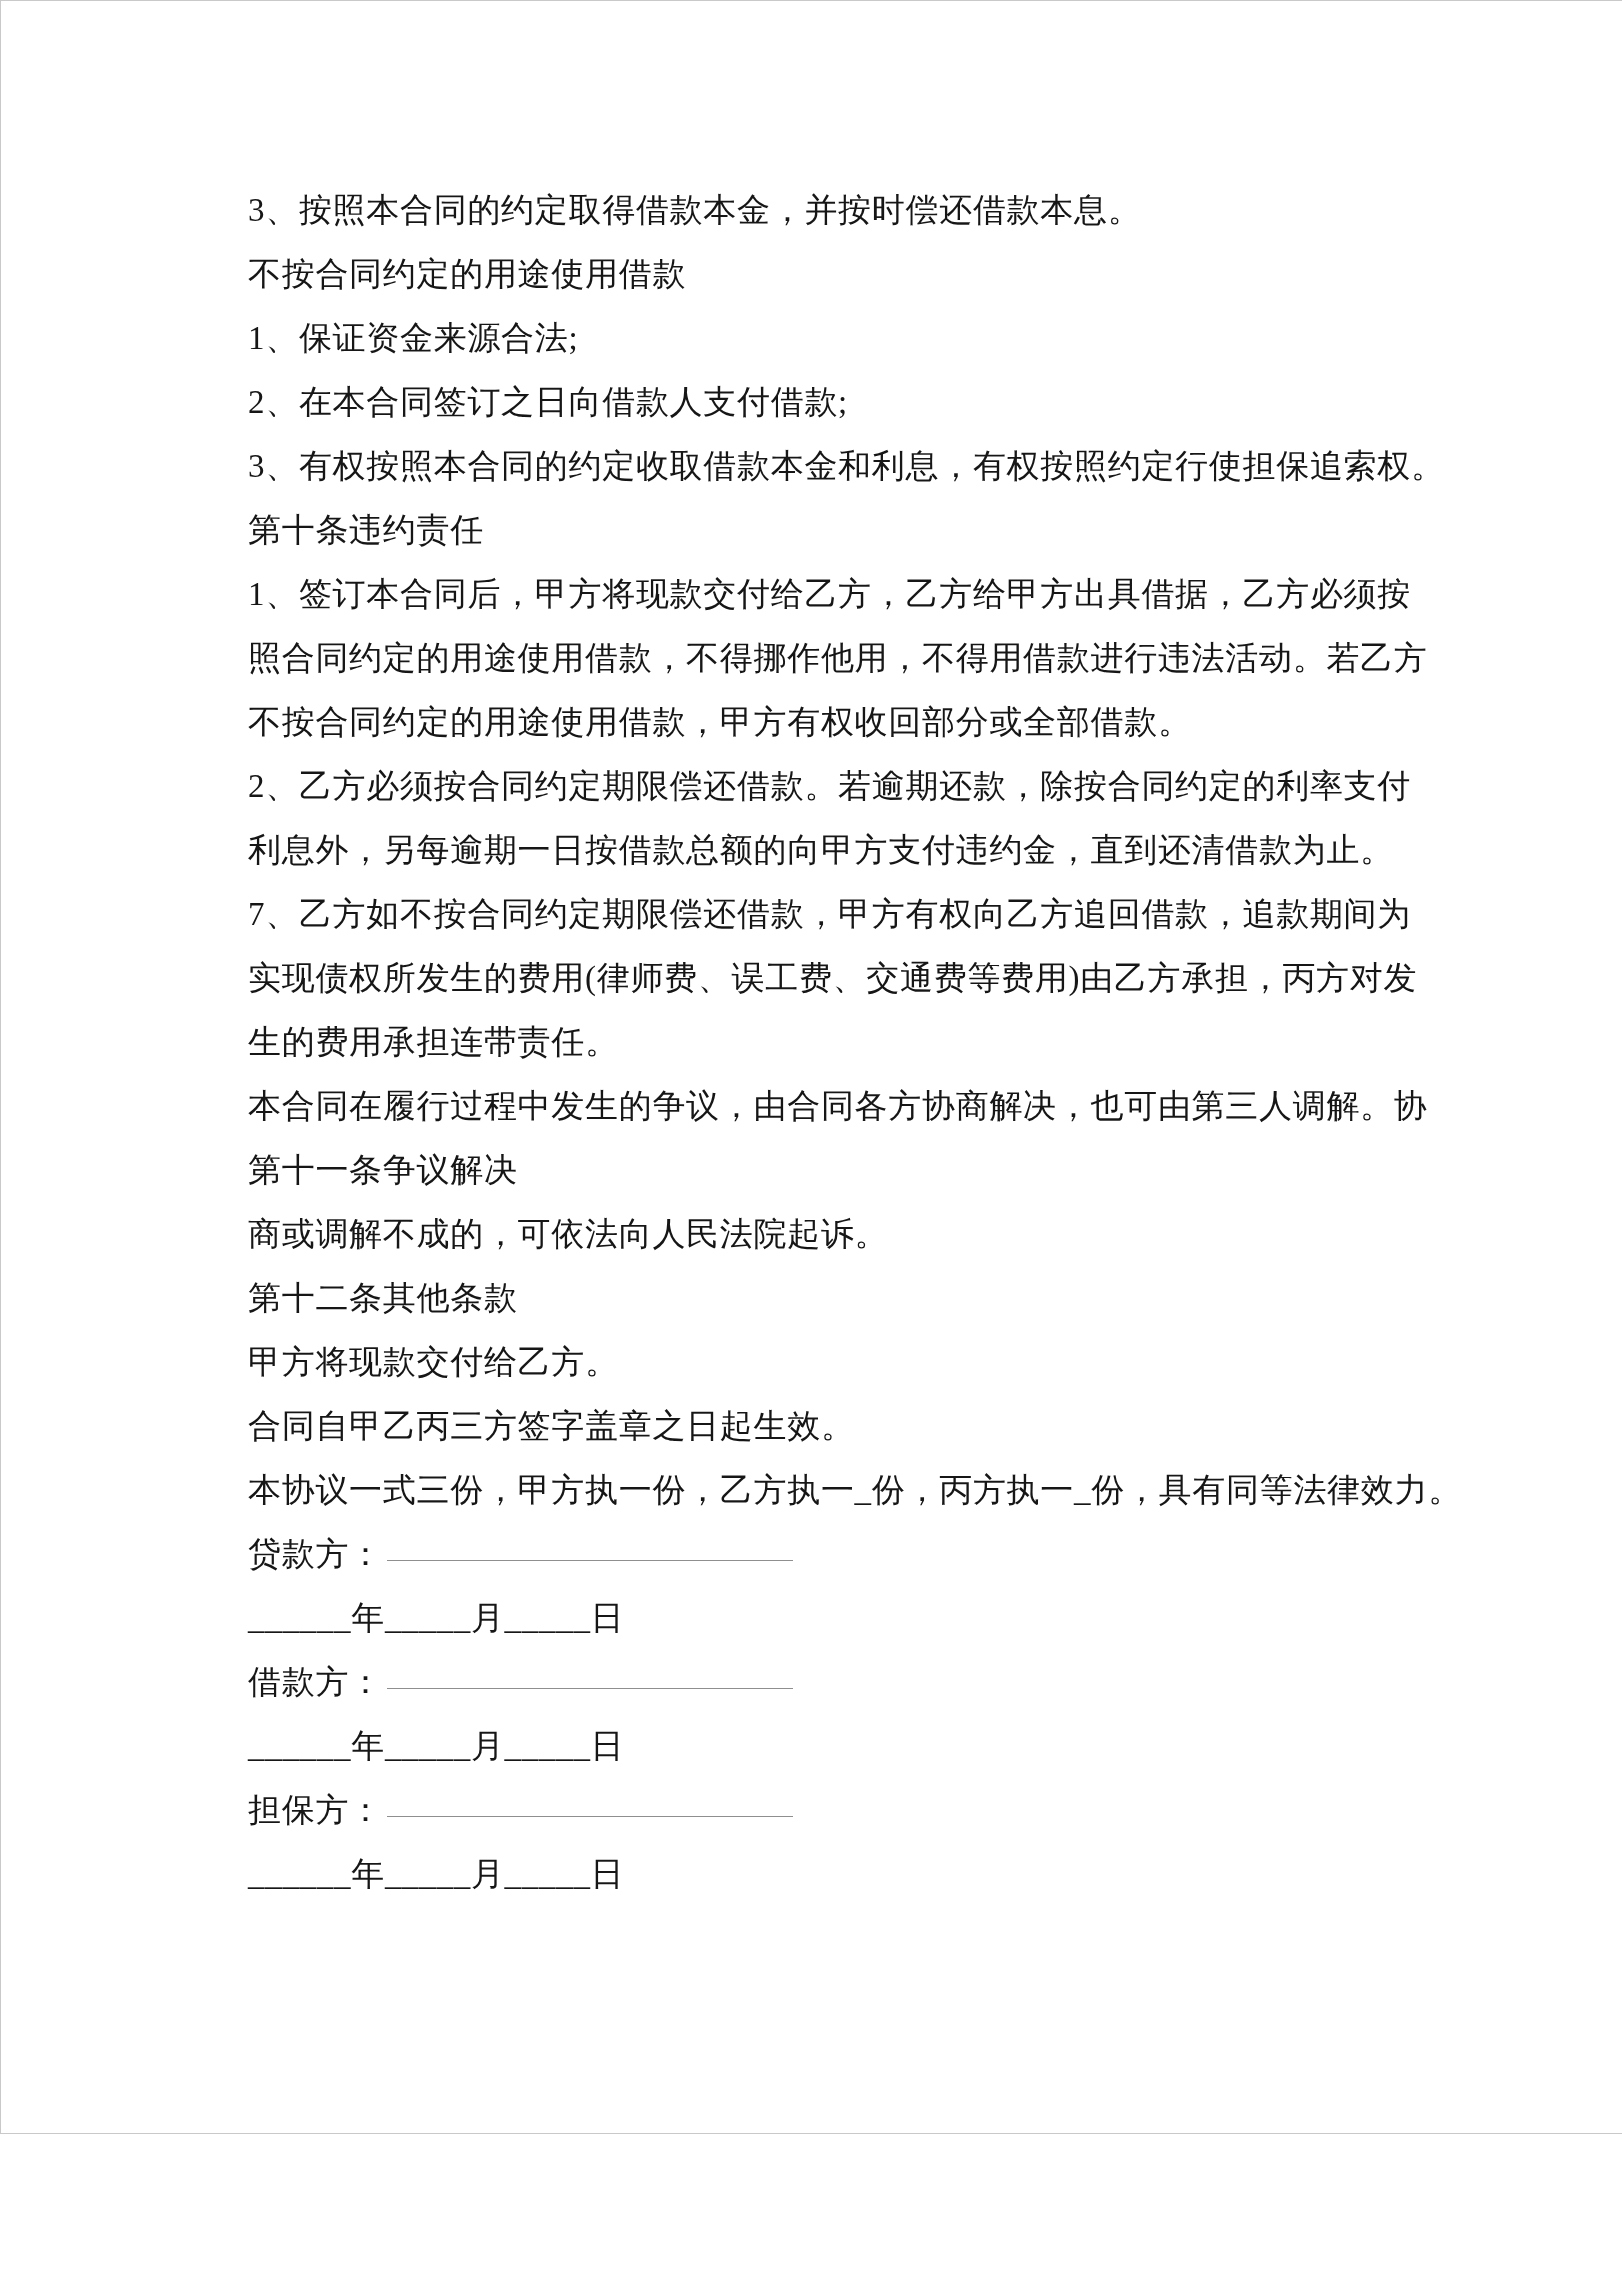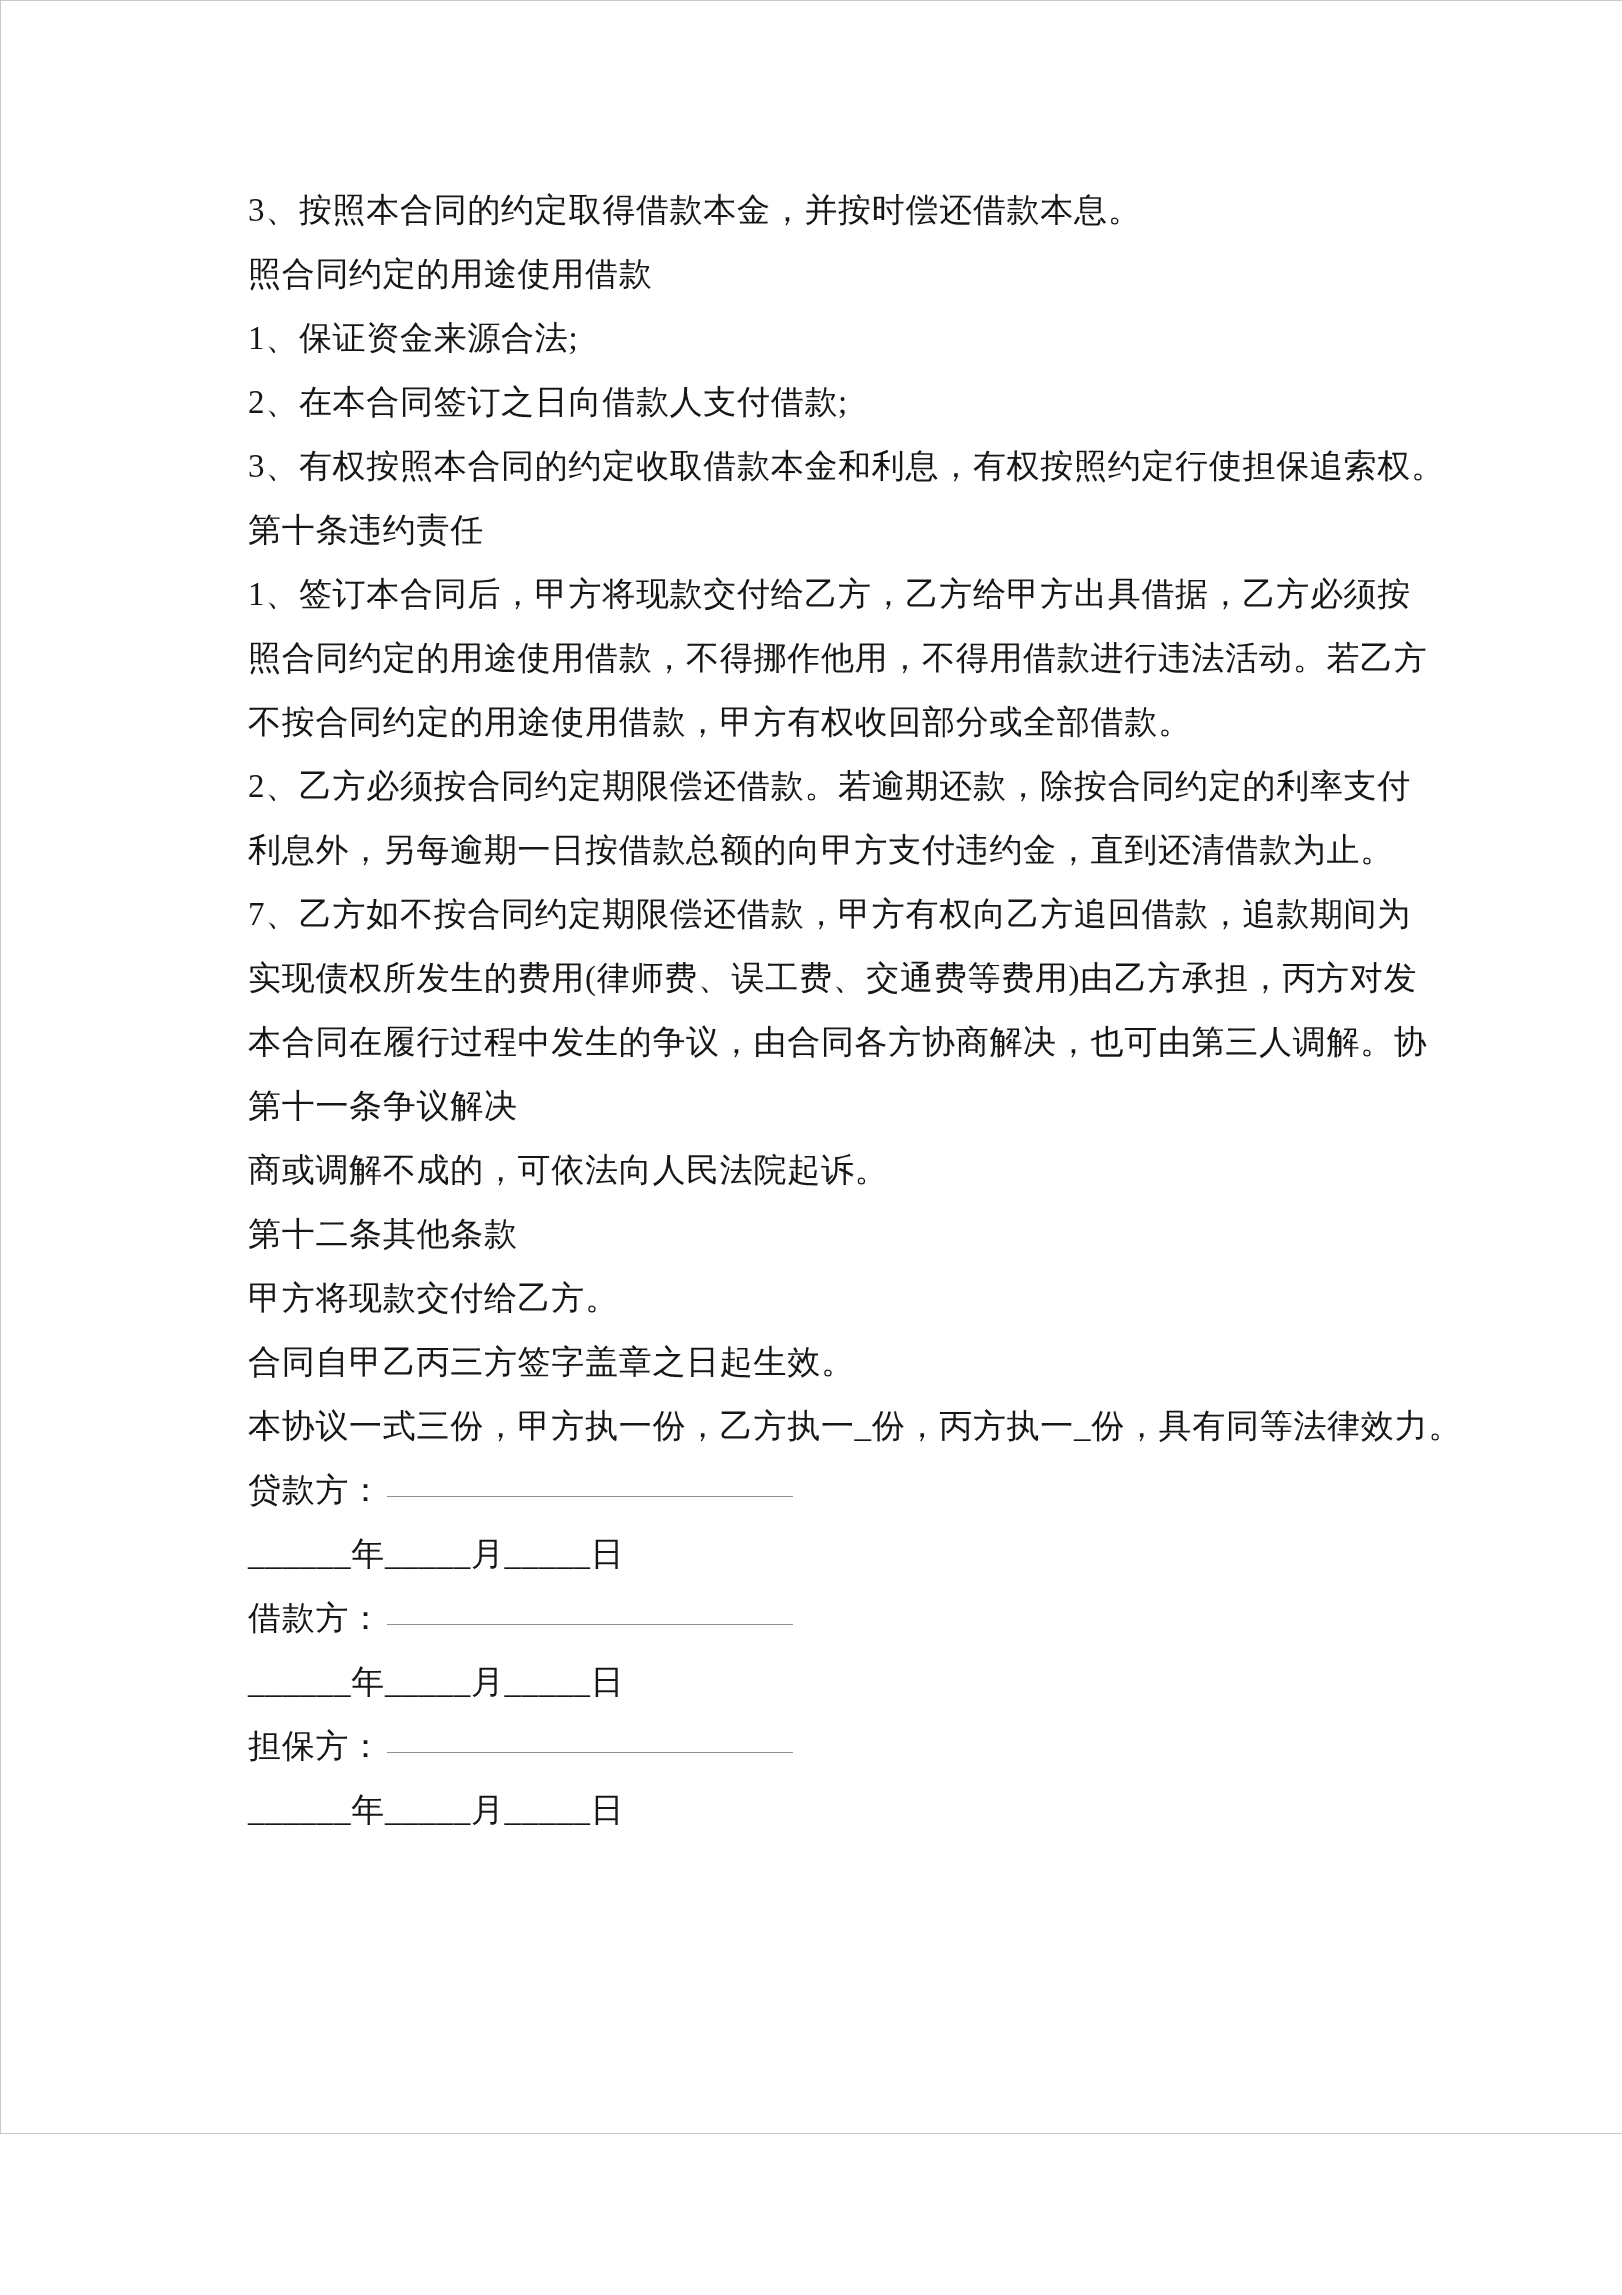--- a/index.html
+++ b/index.html
@@ -43,32 +43,33 @@
     margin-left: 3.9px;
   }
 </style>
 </head>
 <body>
 
 <div class="page">
   <div class="content">
 
     <div class="line">3、按照本合同的约定取得借款本金，并按时偿还借款本息。</div>
-    <div class="line">照合同约定的用途使用借款</div>
+    <div class="line">不按合同约定的用途使用借款</div>
     <div class="line">1、保证资金来源合法;</div>
     <div class="line">2、在本合同签订之日向借款人支付借款;</div>
     <div class="line">3、有权按照本合同的约定收取借款本金和利息，有权按照约定行使担保追索权。</div>
     <div class="line">第十条违约责任</div>
     <div class="line">1、签订本合同后，甲方将现款交付给乙方，乙方给甲方出具借据，乙方必须按</div>
     <div class="line">照合同约定的用途使用借款，不得挪作他用，不得用借款进行违法活动。若乙方</div>
     <div class="line">不按合同约定的用途使用借款，甲方有权收回部分或全部借款。</div>
     <div class="line">2、乙方必须按合同约定期限偿还借款。若逾期还款，除按合同约定的利率支付</div>
     <div class="line">利息外，另每逾期一日按借款总额的向甲方支付违约金，直到还清借款为止。</div>
     <div class="line">7、乙方如不按合同约定期限偿还借款，甲方有权向乙方追回借款，追款期间为</div>
     <div class="line">实现债权所发生的费用(律师费、误工费、交通费等费用)由乙方承担，丙方对发</div>
+    <div class="line">生的费用承担连带责任。</div>
     <div class="line">本合同在履行过程中发生的争议，由合同各方协商解决，也可由第三人调解。协</div>
     <div class="line">第十一条争议解决</div>
     <div class="line">商或调解不成的，可依法向人民法院起诉。</div>
     <div class="line">第十二条其他条款</div>
     <div class="line">甲方将现款交付给乙方。</div>
     <div class="line">合同自甲乙丙三方签字盖章之日起生效。</div>
     <div class="line">本协议一式三份，甲方执一份，乙方执一_份，丙方执一_份，具有同等法律效力。</div>
 
     <div class="line sig-row">
       <span>贷款方：</span>

